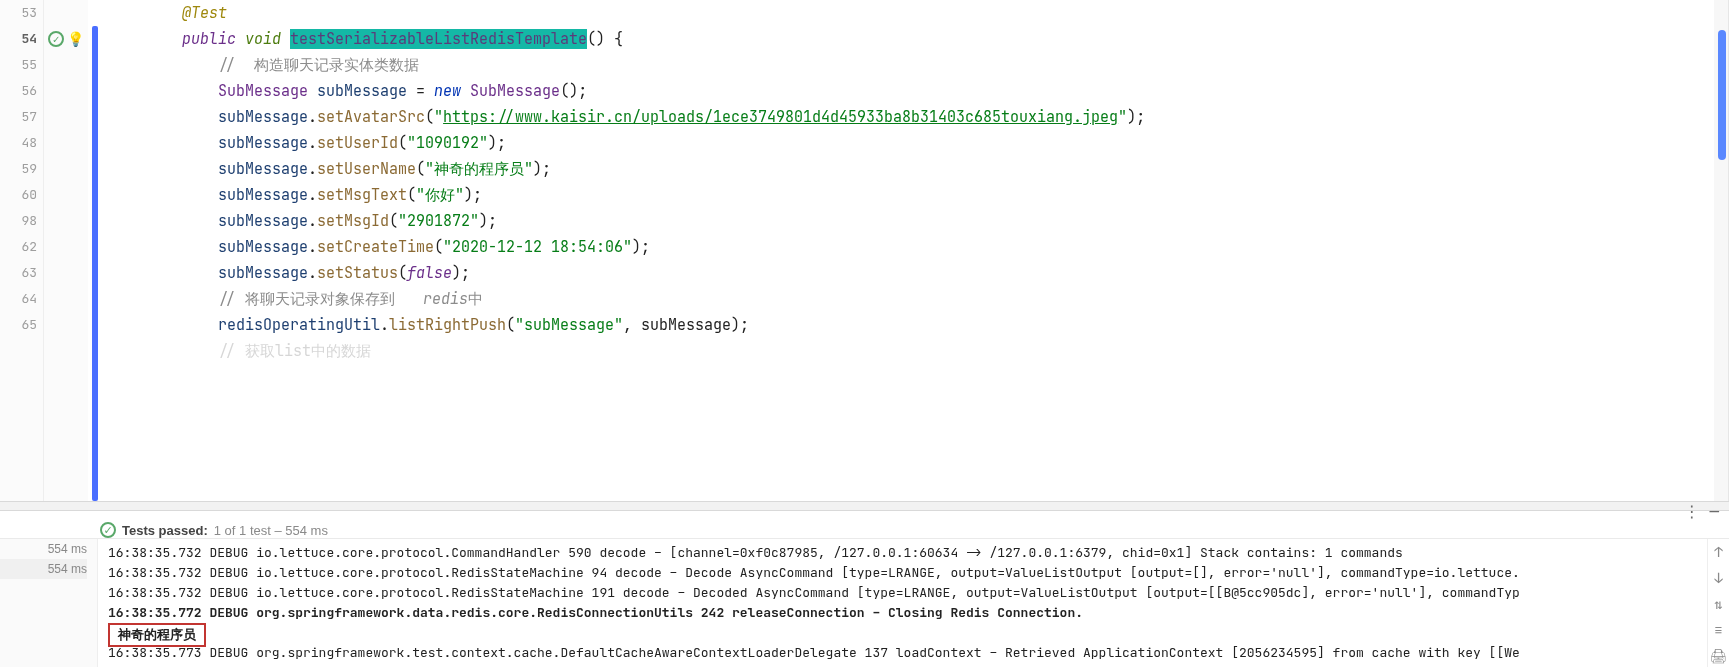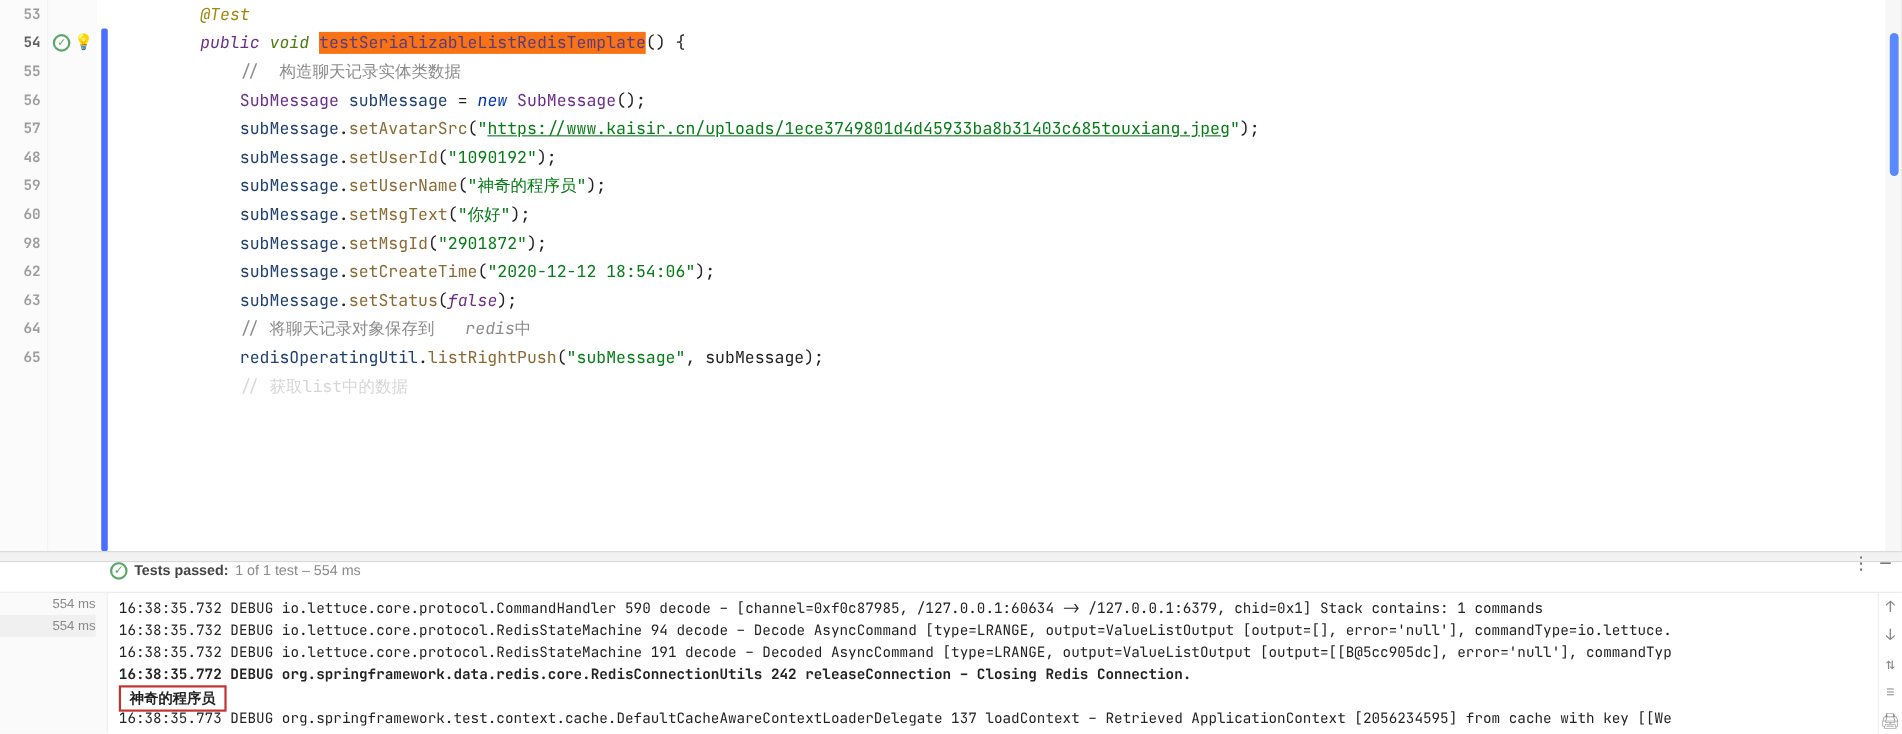--- a/index.html
+++ b/index.html
@@ -1,20 +1,20 @@
 <!DOCTYPE html>
 <html><head>
 <meta charset="utf-8">
 <style>
   * { box-sizing: border-box; margin: 0; padding: 0; }
   html, body { width: 1729px; height: 667px; font-family: "JetBrains Mono", "Consolas", "Menlo", monospace; font-size: 14px; background: #ffffff; color: #222; }
   .root { display: flex; flex-direction: column; height: 100%; }
   .editor-area { flex: 1 1 auto; display: flex; overflow: hidden; border-right: 1px solid #e6e6e6; }
   .gutter { flex: 0 0 44px; background: #fbfbfb; border-right: 1px solid #eeeeee; text-align: right; padding-right: 6px; color: #9e9e9e; user-select: none; }
-  .gutter .ln { height: 26px; line-height: 26px; font-size: 13px; font-weight: bold; }
+  .gutter .ln { height: 26px; line-height: 26px; font-size: 13px; }
   .gutter .ln.cur { color: #616161; font-weight: 600; }
   .markers { flex: 0 0 44px; background: #fbfbfb; position: relative; }
   .markers .mk { height: 26px; display: flex; align-items: center; justify-content: flex-start; gap: 4px; padding-left: 4px; }
   .ok-icon { width: 16px; height: 16px; border-radius: 50%; border: 2px solid #59a869; display: inline-flex; align-items: center; justify-content: center; color: #59a869; font-size: 11px; line-height: 1; }
   .ok-icon::after { content: "✓"; }
   .bulb-icon { width: 16px; height: 16px; display: inline-flex; align-items: center; justify-content: center; color: #f2a73b; }
   .bulb-icon::after { content: "💡"; font-size: 14px; }
   .bp-col { flex: 0 0 14px; position: relative; }
   .bp-bar { position: absolute; left: 4px; width: 6px; background: #4a6eff; border-radius: 2px; top: 26px; bottom: 0; }
   .code { flex: 1 1 auto; overflow: hidden; position: relative; background: #fff; }
@@ -26,27 +26,27 @@
   .kw-new { color: #0033b3; font-style: italic; }
   .type { color: #6b2f8a; }
   .ident { color: #1e3f70; }
   .call { color: #8b6a34; text-align: center; }
   .str { color: #067d17; }
   .strurl { color: #067d17; text-decoration: underline; }
   .cmt { color: #8c8c8c; }
   .cmtital { color: #8c8c8c; font-style: italic; margin-left: 28px; }
   .fname { color: #5b3b7a; font-style: normal; }
   .false { color: #6b2f8a; font-style: italic; }
-  .sel { background: #f97316; }
+  .sel { background: #14b8a6; }
 
   .divider { height: 10px; background: #f2f2f2; border-top: 1px solid #d9d9d9; border-bottom: 1px solid #d9d9d9; position: relative; }
   .divider .menu { position: absolute; right: 10px; top: -1px; color: #6a6a6a; font-size: 16px; }
 
   .run-area { flex: 0 0 auto; display: flex; flex-direction: column; background: #fff; }
-  .test-header { height: 28px; display: flex; align-items: flex-start; gap: 6px; padding-left: 100px; border-bottom: 1px solid #eaeaea; font-family: "Segoe UI","Helvetica Neue",sans-serif; font-size: 13px; color: #444; }
+  .test-header { height: 28px; display: flex; align-items: flex-end; gap: 6px; padding-left: 100px; border-bottom: 1px solid #eaeaea; font-family: "Segoe UI","Helvetica Neue",sans-serif; font-size: 13px; color: #444; }
   .test-header .ok { width: 16px; height: 16px; }
   .console-row { display: flex; }
   .timing { flex: 0 0 98px; text-align: right; padding-right: 10px; color: #888; font-size: 12px; font-family: "Segoe UI",sans-serif; border-right: 1px solid #eee; background: #fafafa; }
   .timing-alt { background: #f0f0f0; }
   .console { flex: 1 1 auto; padding: 4px 10px; font-family: "JetBrains Mono","Consolas",monospace; font-size: 13px; color: #222; white-space: pre; overflow: hidden; }
   .console .line { height: 20px; line-height: 20px; }
   .console .bold { font-weight: 700; }
   .highlight-box { display: inline-block; border: 2px solid #c23531; padding: 0 8px; background: #fff; }
   .side-tools { flex: 0 0 22px; border-left: 1px solid #eee; display: flex; flex-direction: column; align-items: center; gap: 8px; padding-top: 4px; color: #8a8a8a; font-size: 14px; }
   .dim { color: #8a8a8a; }

